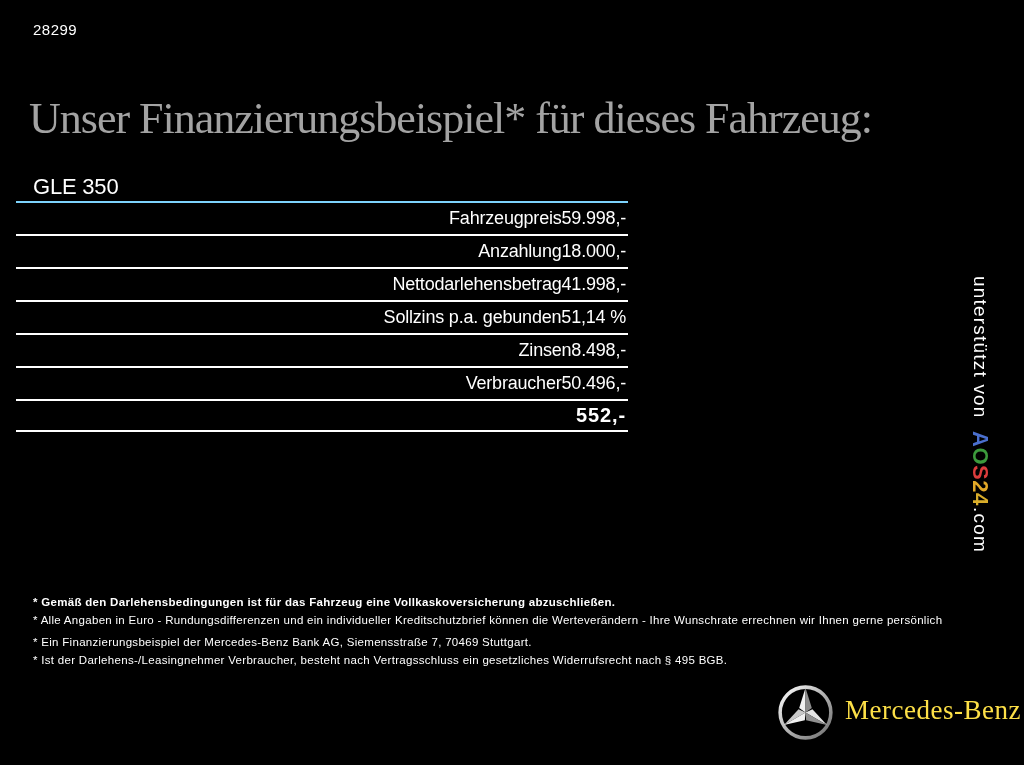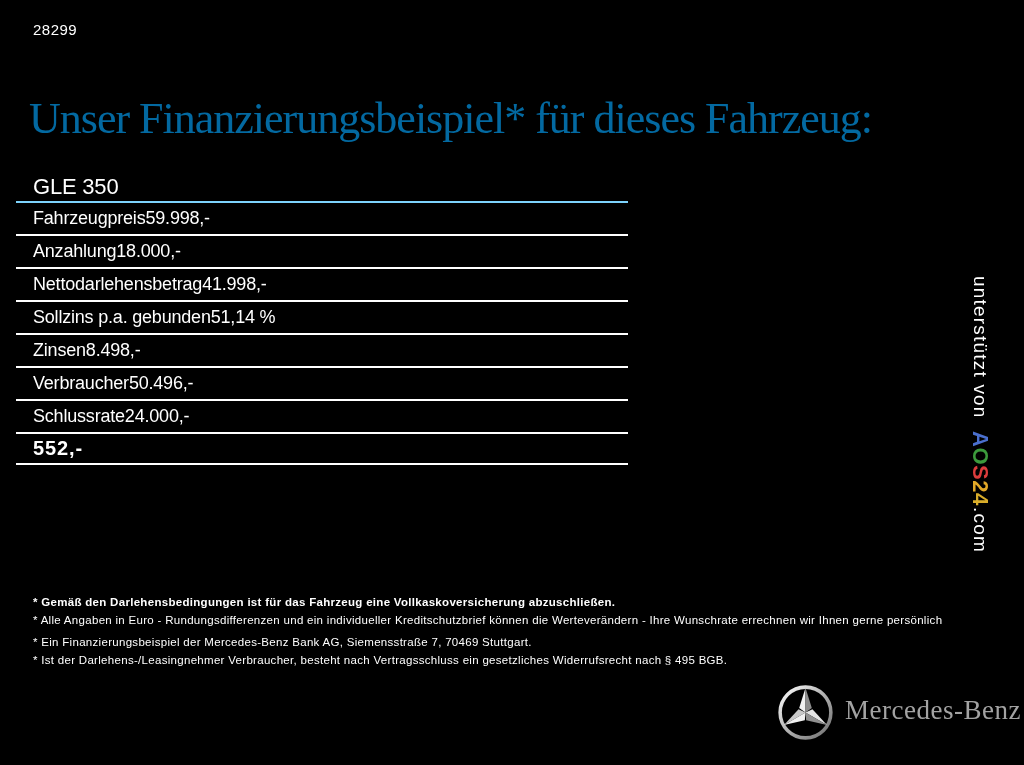--- a/index.html
+++ b/index.html
@@ -3,50 +3,50 @@
 <meta charset="utf-8">
 <style>
   html,body{margin:0;padding:0;}
   body{
     width:1024px;height:765px;background:#000;position:relative;overflow:hidden;
     font-family:"Liberation Sans", sans-serif;color:#fff;
   }
   .ref{position:absolute;left:33px;top:21px;font-size:15px;letter-spacing:.5px;}
   .title{
     position:absolute;left:29px;top:64px;font-family:"Liberation Serif", serif;
-    font-weight:400;font-size:44px;letter-spacing:-1px;white-space:nowrap;color:#0369a1;
+    font-weight:400;font-size:44px;letter-spacing:-1px;white-space:nowrap;color:#a3a3a3;
   }
   .fin-table{position:absolute;left:16px;top:172px;width:612px;}
   .fin-head{
     height:29px;border-bottom:2px solid #7dd3fc;display:flex;align-items:center;
     padding-left:17px;font-size:22px;letter-spacing:-.2px;
   }
   .fin-row{
     height:31px;border-bottom:2px solid #fff;display:flex;align-items:center;
-    justify-content:flex-start;padding-left:17px;padding-right:2px;
+    justify-content:flex-end;padding-left:17px;padding-right:2px;
     font-size:18px;letter-spacing:-.2px;
   }
   .fin-row.total{height:29px;font-size:20px;font-weight:700;letter-spacing:.9px;}
   .fin-row .val{text-align:right;}
   .vertical{
     position:absolute;left:967px;top:276px;writing-mode:vertical-rl;
     font-size:19px;letter-spacing:1.2px;white-space:nowrap;color:#fff;
   }
   .vertical .brand{font-weight:700;font-size:22px;letter-spacing:.5px;padding-top:12px;}
   .vertical .brand-suffix{font-weight:400;font-size:19px;color:#fff;padding-top:2px;}
   .footnotes{
     position:absolute;left:33px;top:594px;font-size:11.5px;letter-spacing:.3px;
     line-height:17.5px;color:#fff;
   }
   .footnotes .fn-bold{font-weight:700;}
   .footnotes .fn-gap{margin-top:5px;}
   .star-logo{position:absolute;left:776px;top:683px;width:59px;height:59px;}
   .footer-brand{
     position:absolute;left:845px;top:695px;font-family:"Liberation Serif", serif;
-    font-size:27px;letter-spacing:.5px;color:#a3a3a3;
+    font-size:27px;letter-spacing:.5px;color:#fde047;
   }
 </style>
 </head>
 <body>
 
 <div class="ref">28299</div>
 
 <h1 class="title">Unser Finanzierungsbeispiel* für dieses Fahrzeug:</h1>
 
 <div class="fin-table">
@@ -68,24 +68,20 @@
     <span>Sollzins p.a. gebunden</span>
     <span class="val">51,14 %</span>
   </div>
   <div class="fin-row">
     <span>Zinsen</span>
     <span class="val">8.498,-</span>
   </div>
   <div class="fin-row">
     <span>Verbraucher</span>
     <span class="val">50.496,-</span>
-  </div>
-  <div class="fin-row">
-    <span>Schlussrate</span>
-    <span class="val">24.000,-</span>
   </div>
   <div class="fin-row total">
     <span class="val">552,-</span>
   </div>
 </div>
 
 <div class="vertical">
   <span>unterstützt von</span><span class="brand"><span style="color:#4a6fce">A</span><span style="color:#3c9a3c">O</span><span style="color:#dc3c3c">S</span><span style="color:#e2a828">2</span><span style="color:#d9ad2a">4</span></span><span class="brand-suffix">.com</span>
 </div>
 

